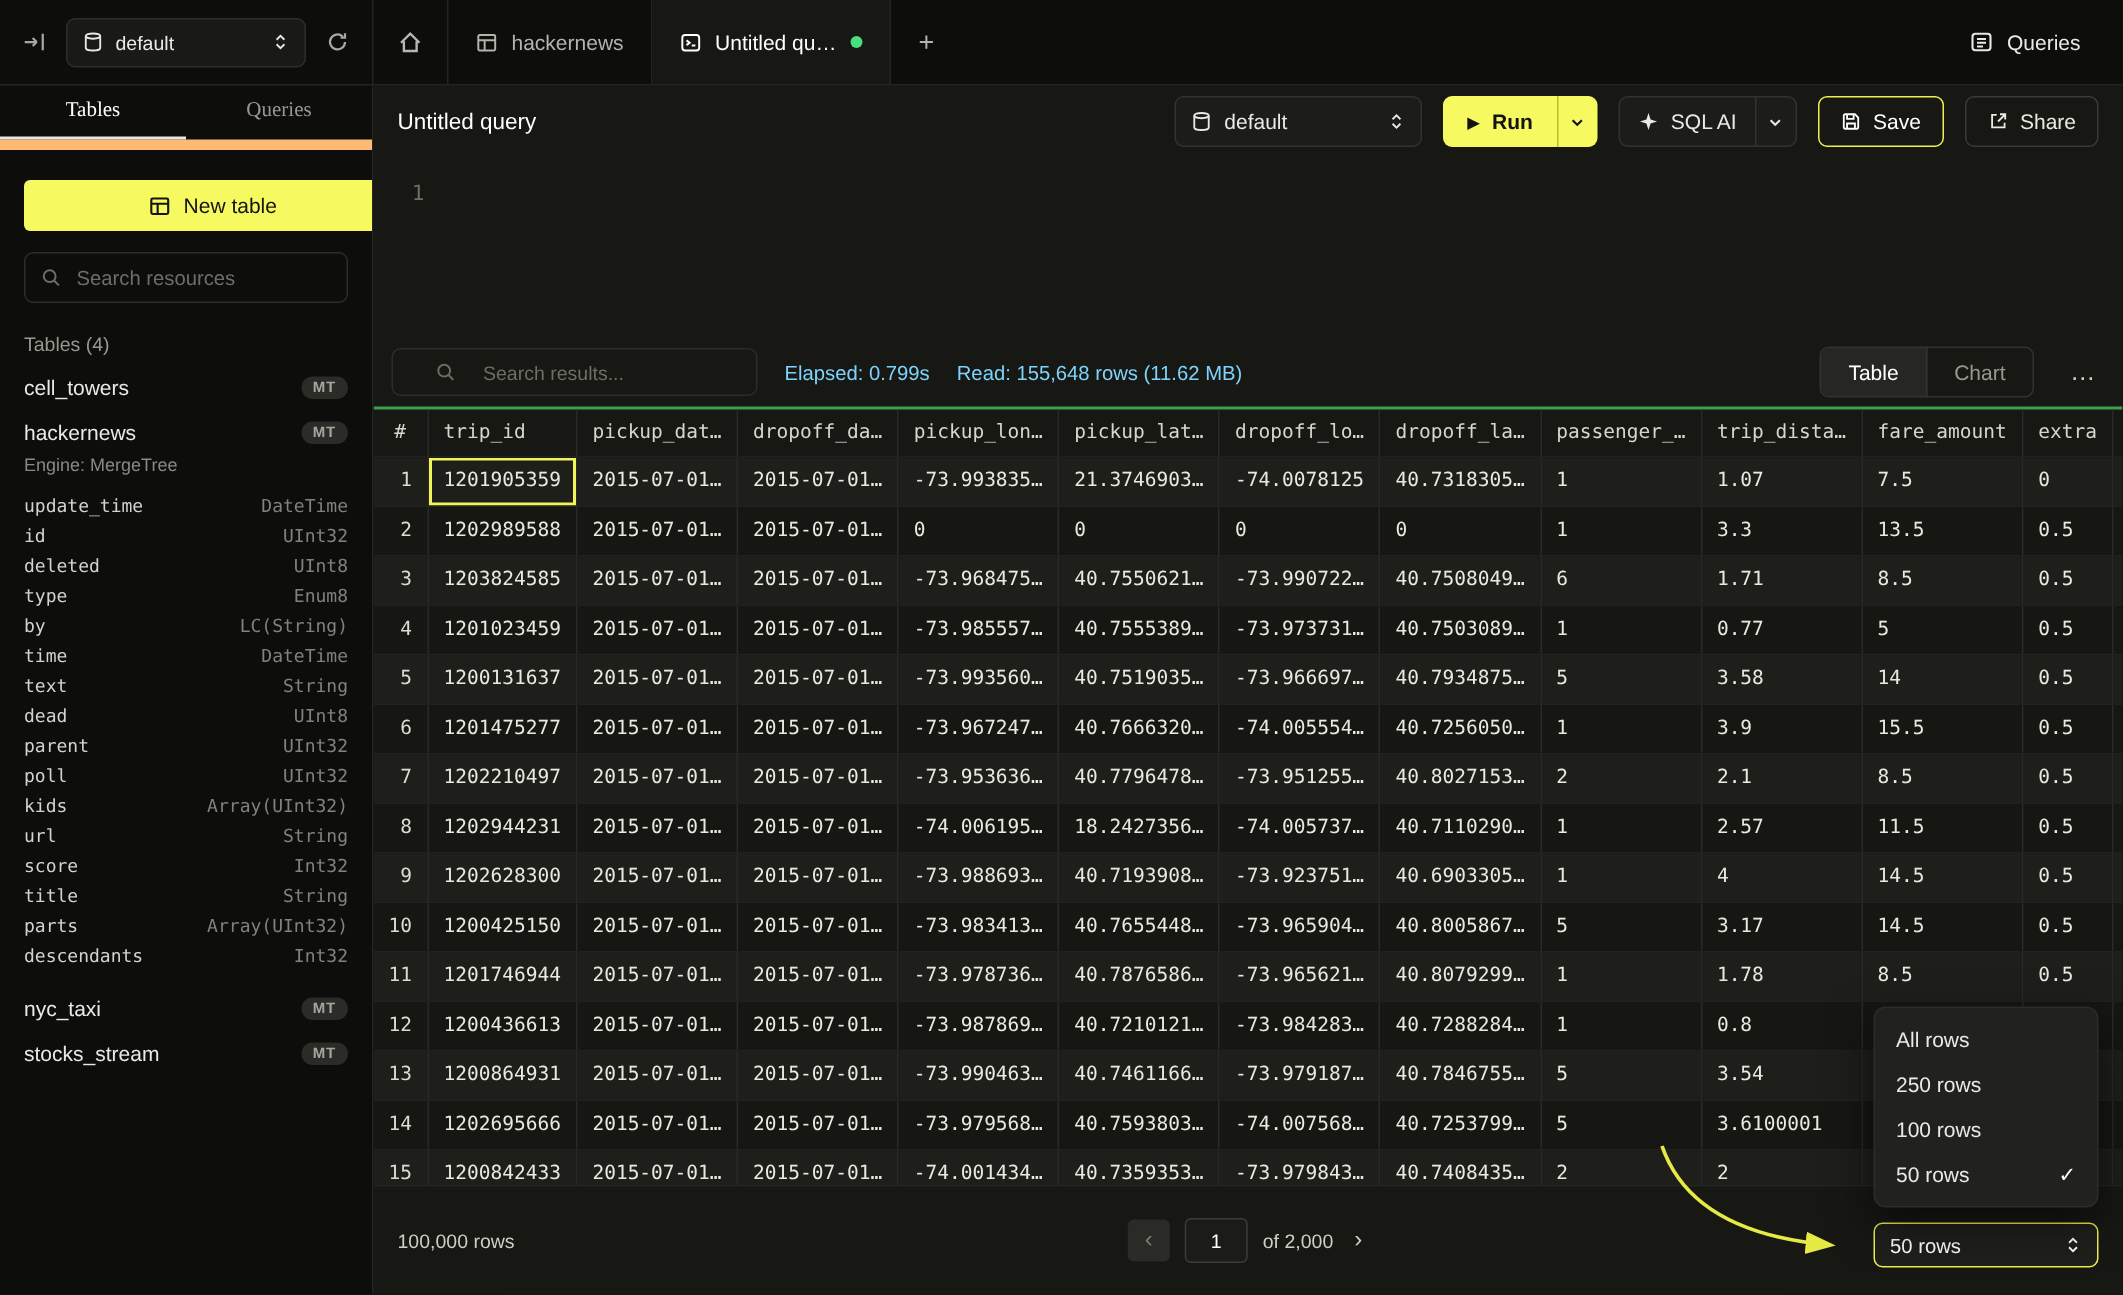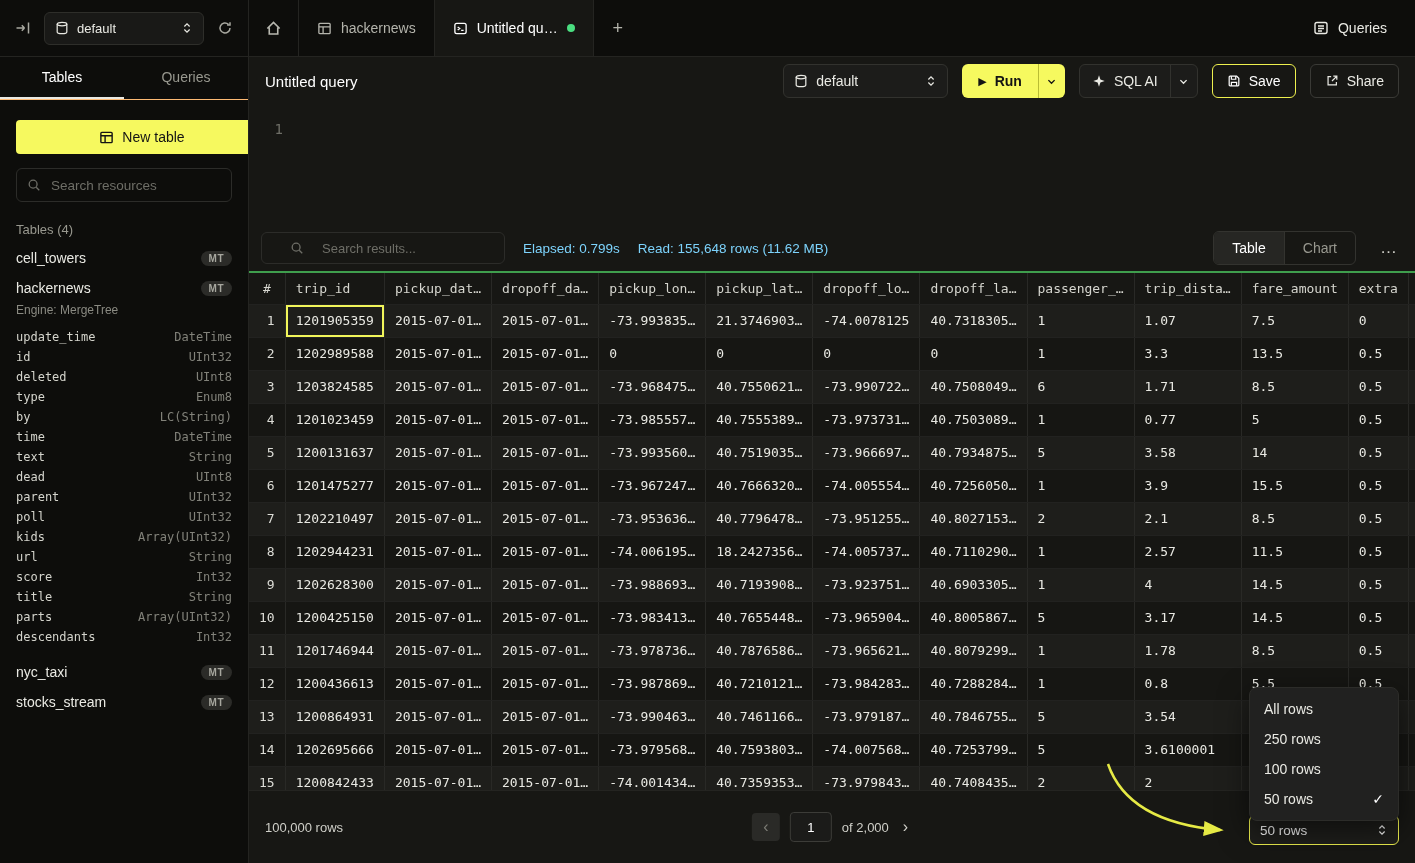--- a/index.html
+++ b/index.html
@@ -11,21 +11,21 @@
   svg.ic{display:block;flex:none;}
 
   
   .sidebar{position:absolute;left:0;top:0;width:249px;height:863px;background:#0d0d0b;
            border-right:1px solid #242421;overflow:hidden;z-index:2;}
   .sidebar-top{height:57px;display:flex;align-items:center;gap:10px;padding:0 12px;border-bottom:1px solid #242421;}
   .icon-btn{background:none;border:none;color:#a8a8a0;display:flex;align-items:center;justify-content:center;padding:3px;cursor:pointer;}
   .db-pill{flex:1;height:33px;display:flex;align-items:center;gap:8px;background:#191917;border:1px solid #2e2e2a;
            border-radius:6px;padding:0 10px;color:#eaeae4;font-size:13px;cursor:pointer;}
   .db-pill .lbl{flex:1;text-align:left;}
-  .sidebar-tabs{display:flex;height:43px;border-bottom:1px solid #fdba74;}
+  .sidebar-tabs{display:flex;height:43px;border-bottom:7px solid #fdba74;font-family:Liberation Serif, serif;}
   .s-tab{flex:1;display:flex;align-items:center;justify-content:center;font-size:14px;color:#98988f;
          border-bottom:2px solid transparent;cursor:pointer;}
   .s-tab.active{color:#ffffff;border-bottom-color:#e8e8e2;}
   .new-table-btn{margin:20px 16px 0;width:252px;height:34px;background:#f6f95f;color:#141414;border:none;
                  border-radius:4px;font-size:14px;font-family:inherit;display:flex;align-items:center;
                  justify-content:center;gap:8px;cursor:pointer;}
   .search-box{margin:14px 16px 0;height:34px;border:1px solid #2c2c29;border-radius:6px;display:flex;
               align-items:center;gap:8px;padding:0 10px;color:#6e6e67;}
   .search-box input{flex:1;min-width:0;background:none;border:none;outline:none;color:#e8e8e2;font-size:13.5px;font-family:inherit;}
   .search-box input::placeholder{color:#6e6e67;}
@@ -106,21 +106,21 @@
            display:flex;align-items:center;justify-content:center;cursor:pointer;}
   .pg-input{width:42px;height:30px;background:#1b1b19;border:1px solid #3c3c38;border-radius:4px;color:#ffffff;
             text-align:center;font-size:13px;font-family:inherit;outline:none;}
   .pg-of{font-size:13px;color:#cfcfc8;}
   .pg-next{background:none;border:none;color:#cfcfc8;font-size:16px;cursor:pointer;padding:2px 4px;}
   .pagesize-select{position:absolute;right:16px;top:24px;width:150px;height:30px;background:#1f1f1c;
                    border:1.5px solid #eef04e;border-radius:6px;display:flex;align-items:center;
                    justify-content:space-between;padding:0 10px;font-size:13.5px;color:#ffffff;cursor:pointer;z-index:6;}
 
   
-  .rows-menu{position:absolute;right:16px;bottom:42px;width:150px;background:#212120;border:1px solid #2c2c29;
+  .rows-menu{position:absolute;right:16px;bottom:58px;width:150px;background:#212120;border:1px solid #2c2c29;
              border-radius:8px;padding:6px 0;box-shadow:0 10px 30px rgba(0,0,0,.55);z-index:20;}
   .menu-item{display:flex;align-items:center;justify-content:space-between;padding:7px 14px;font-size:14px;
              color:#eaeae4;cursor:pointer;}
   .menu-item .check{color:#ffffff;font-size:14px;}
 
   .arrow-overlay{position:absolute;left:0;top:0;z-index:30;pointer-events:none;}
 </style>
 </head>
 <body>
 

